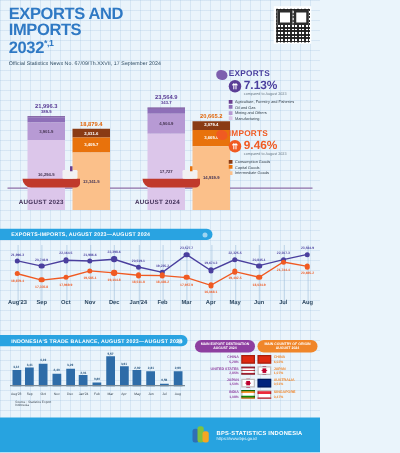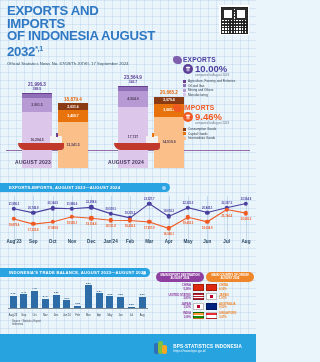--- a/index.html
+++ b/index.html
@@ -160,21 +160,20 @@
 </style>
 </head>
 <body>
 
 <div class="wrap">
   <div id="grid"></div>
 
   <div id="header">
     <div id="title">
       <div>EXPORTS AND IMPORTS</div>
-      <div>OF INDONESIA AUGUST</div>
       <div><span>2032</span><sup>*,1</sup></div>
     </div>
     <div id="subtitle">Official Statistics News No. 67/09/Th.XXVII, 17 September 2024</div>
     <div id="qr">
         <div class="qrin"></div>
       </div>
   </div>
 
   <div id="barsArea">
     <div class="axisline"></div>
@@ -238,21 +237,21 @@
         <div class="deck" style="background:#f2f2f2;right:2px;"></div>
         <div class="stk" style="background:#e8720c;right:6px;"></div>
       </div>
     </div>
 
   <div class="panel" id="pExp" style="top:56px;">
     <div class="picon" style="background:#7e5fae;"></div>
     <div class="ptitle" style="color:#4a3f9e;">EXPORTS</div>
     <div class="pctrow">
       <div class="circ" style="background:#5b3e96;">⇈</div>
-      <div class="pct" style="color:#4a3f9e;">10.00%</div>
+      <div class="pct" style="color:#4a3f9e;">7.13%</div>
     </div>
     <div class="pnote">compared to August 2023</div>
     <div class="legend" id="legExp">
         <div class="lrow">
           <span class="sw" style="background:#6b3f8f"></span>
           <span class="ltxt">Agriculture, Forestry and Fisheries</span>
         </div>
         <div class="lrow">
           <span class="sw" style="background:#8e6fb8"></span>
           <span class="ltxt">Oil and Gas</span>

